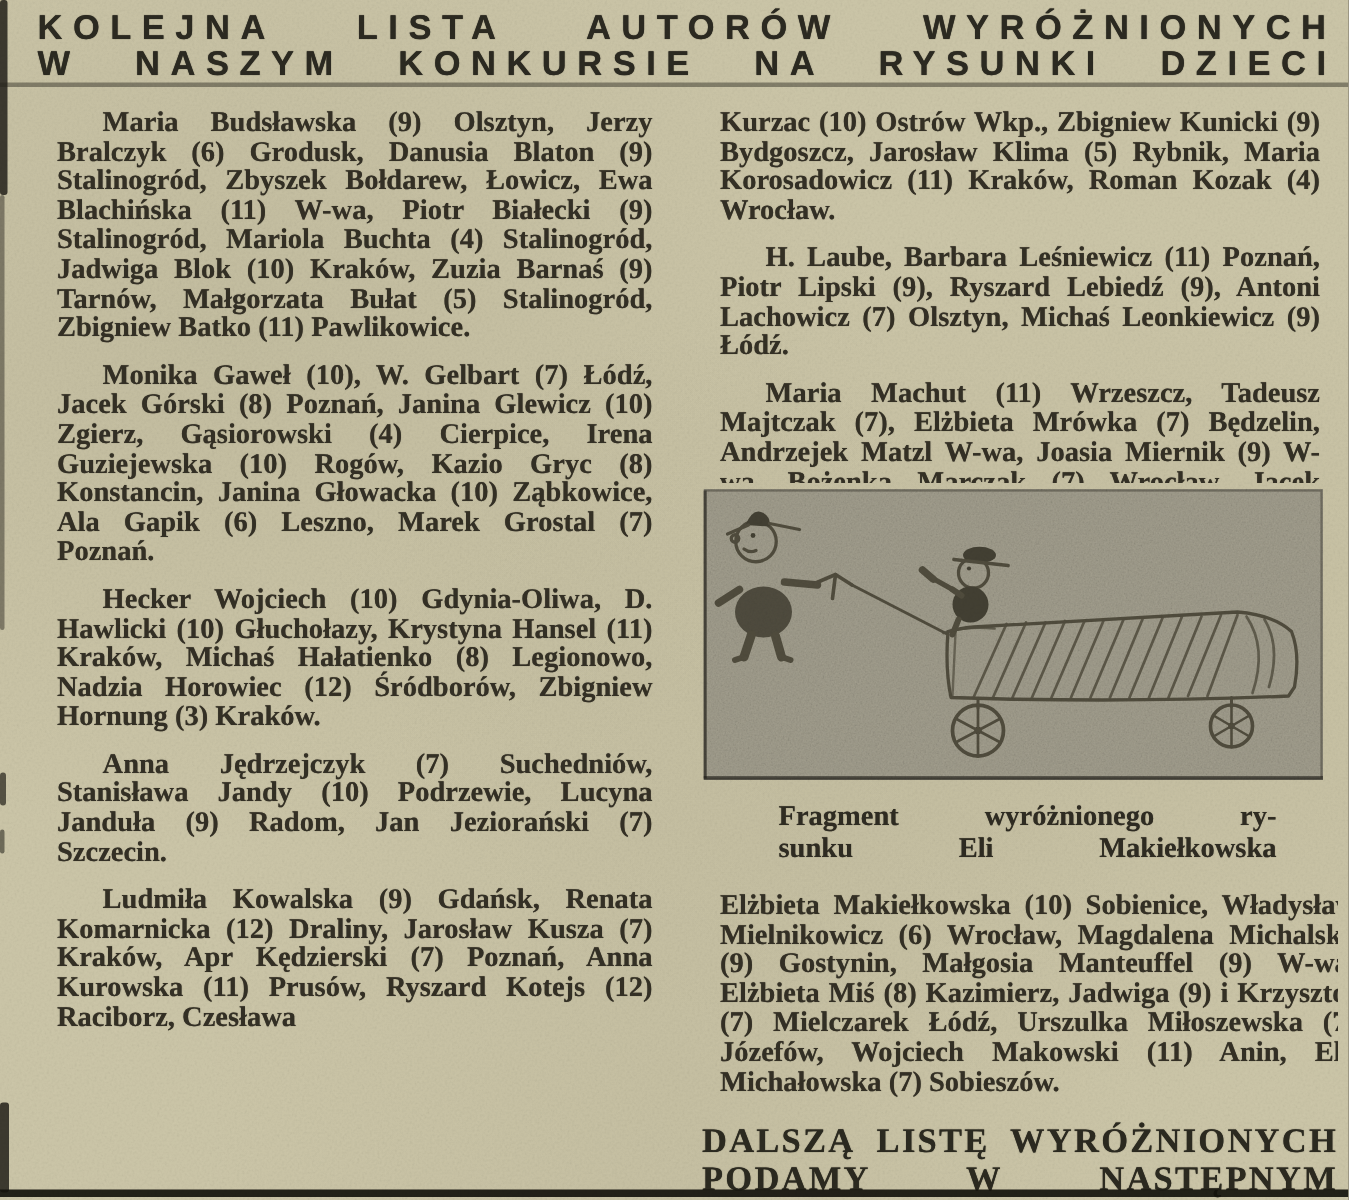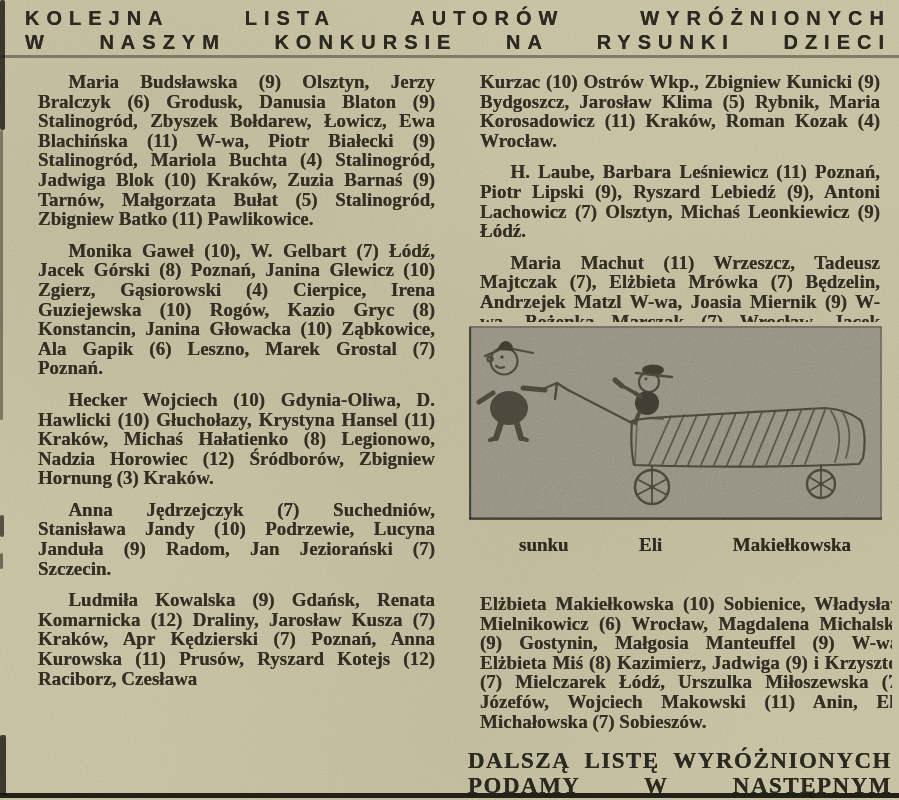--- a/index.html
+++ b/index.html
@@ -17,21 +17,21 @@
     color:#343025;
   }
   
   .masthead{
     position:absolute;left:25px;top:6px;width:866px;
     font-family:"Liberation Sans", sans-serif;
     font-weight:bold;
     color:#2c2a21;
   }
   .title-line{
-    font-size:20px;
+    font-size:23px;
     line-height:24px;
     letter-spacing:7px;
     text-align:justify;
     text-align-last:justify;
     white-space:normal;
     text-shadow:0 0 0.6px #2c2a21;
   }
   .title-rule{
     position:absolute;left:0;top:55px;width:899px;height:3px;
     background:#3b382c;opacity:.5;filter:blur(.4px);
@@ -196,20 +196,21 @@
               <path d="M340,151 L364,165"></path>
               <path d="M340,165 L364,151"></path>
           </g>
         </g>
 
         <rect x="1" y="1" width="411" height="192" fill="none" stroke="rgba(40,38,30,0.4)" stroke-width="1.5"></rect>
         <path d="M1,1 L1,193" stroke="rgba(30,28,22,0.5)" stroke-width="2.5"></path>
         <path d="M0,192.5 L413,192.5" stroke="rgba(30,28,22,0.55)" stroke-width="2.5"></path>
       </svg>
       <figcaption class="figure-caption">
+        <div>Fragment wyróżnionego ry-</div>
         <div>sunku Eli Makiełkowska</div>
       </figcaption>
     </figure>
 
     <p class="bottom-para">Elżbieta Makiełkowska (10) Sobienice, Władysław Mielnikowicz (6) Wrocław, Magdalena Michalska (9) Gostynin, Małgosia Manteuffel (9) W-wa, Elżbieta Miś (8) Kazimierz, Jadwiga (9) i Krzysztof (7) Mielczarek Łódź, Urszulka Miłoszewska (7) Józefów, Wojciech Makowski (11) Anin, Ela Michałowska (7) Sobieszów.</p>
 
     <div class="footer-heading">
       <div>DALSZĄ LISTĘ WYRÓŻNIONYCH</div>
       <div>PODAMY W NASTĘPNYM NUMERZE</div>
     </div>

